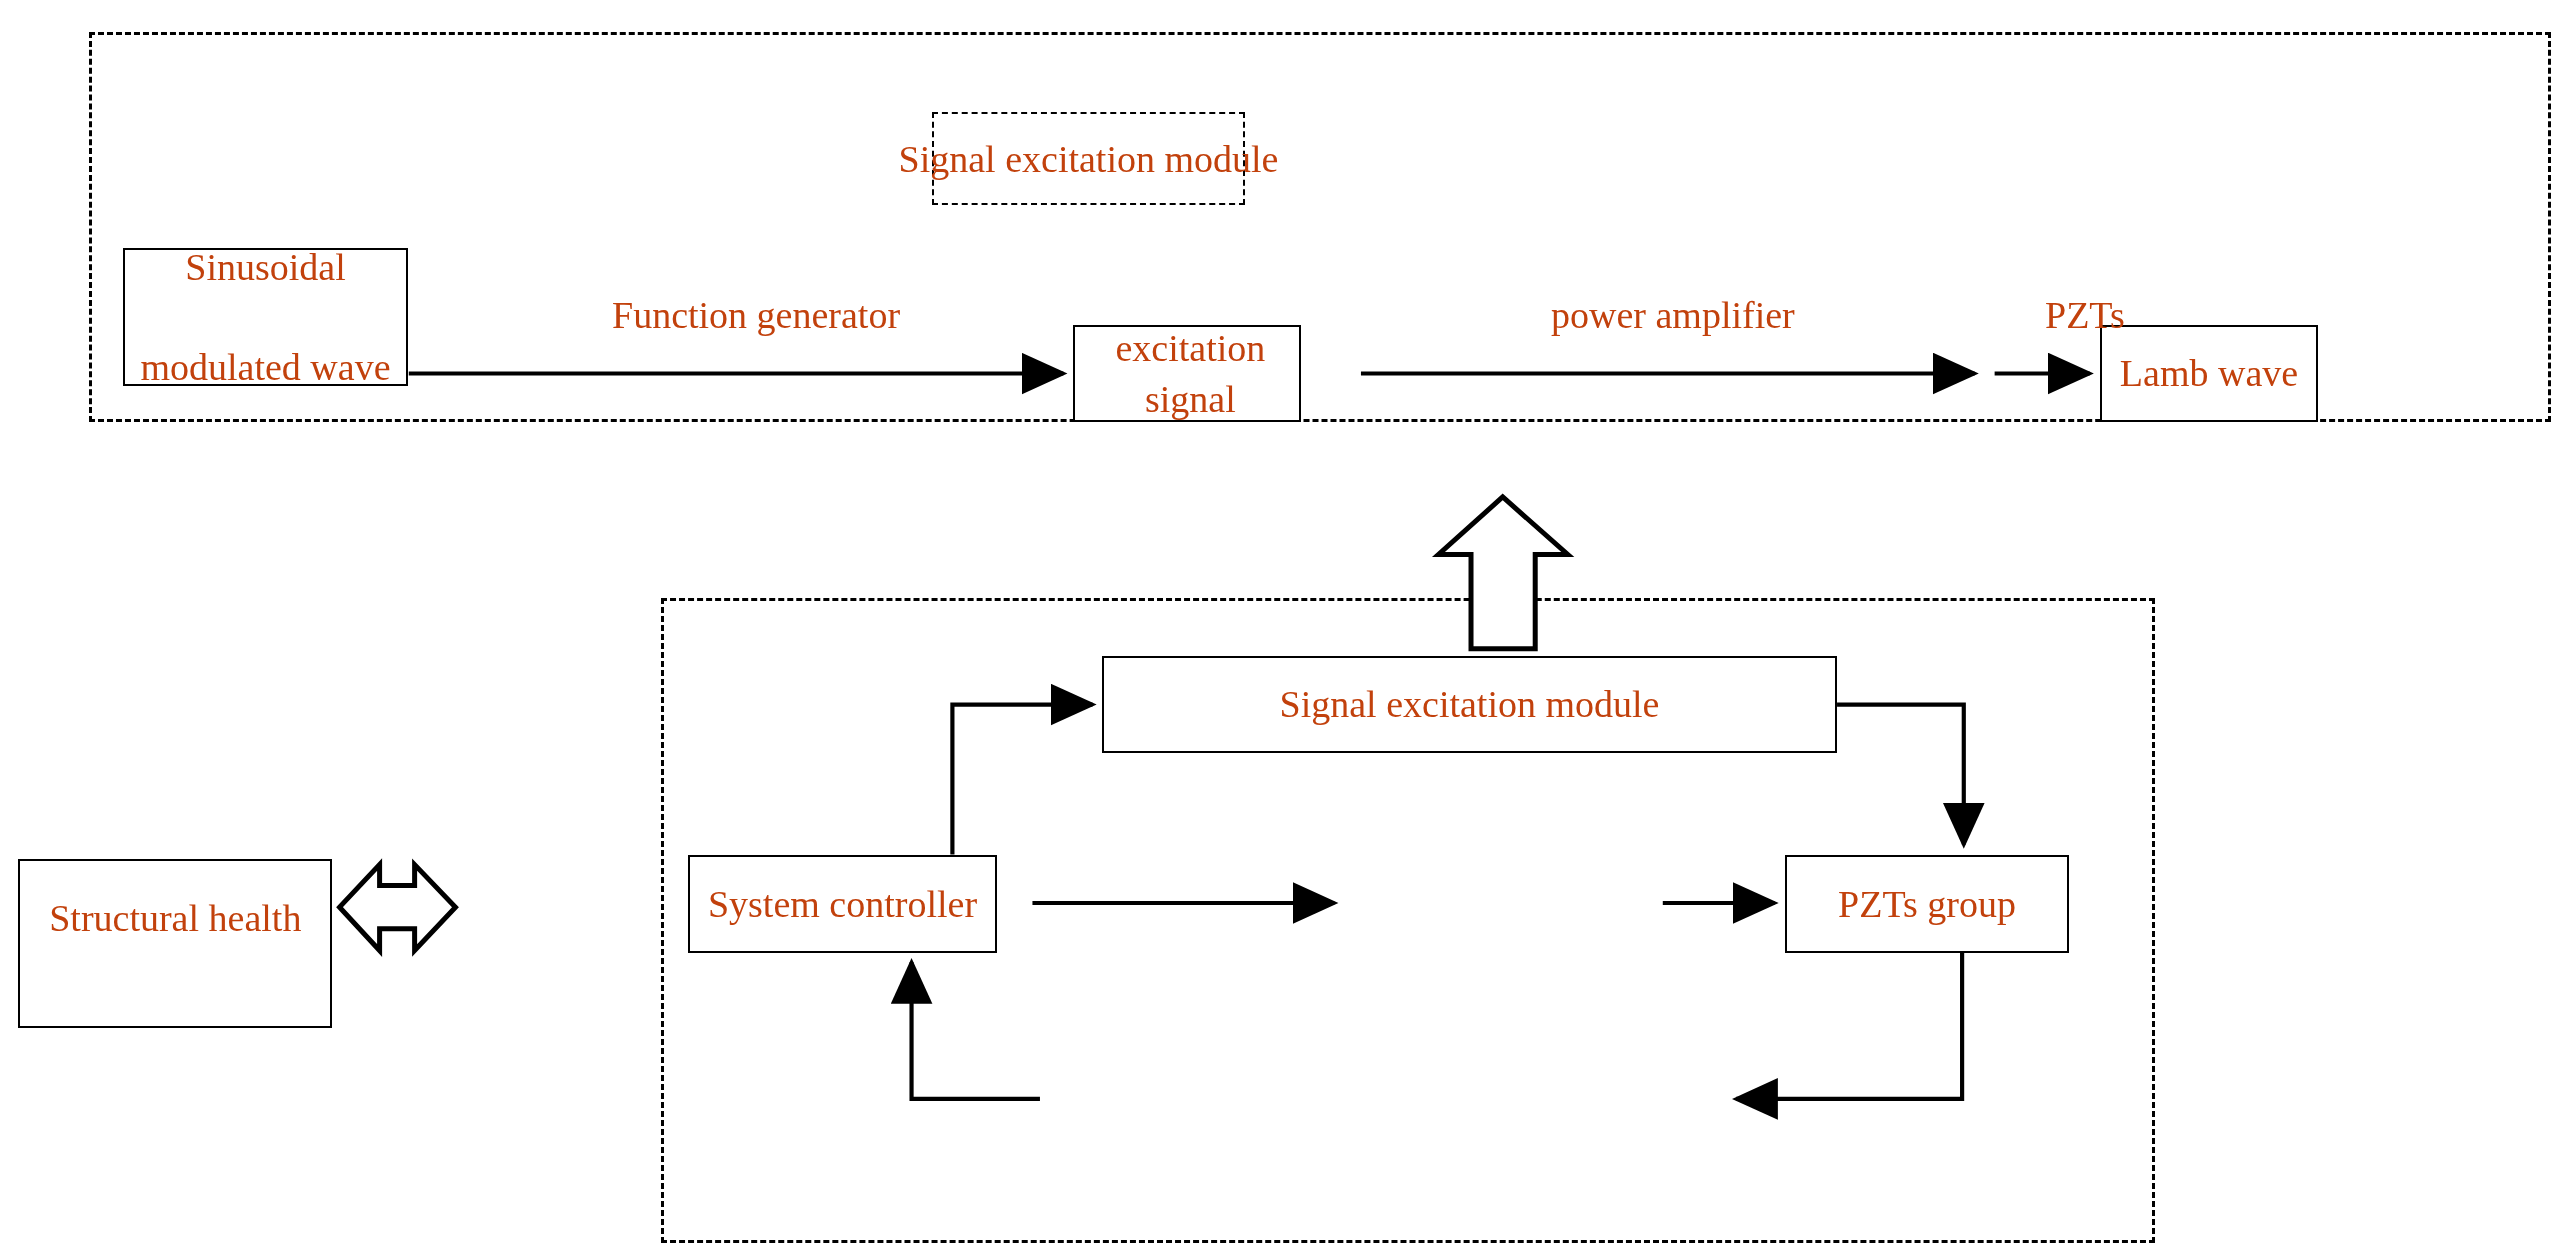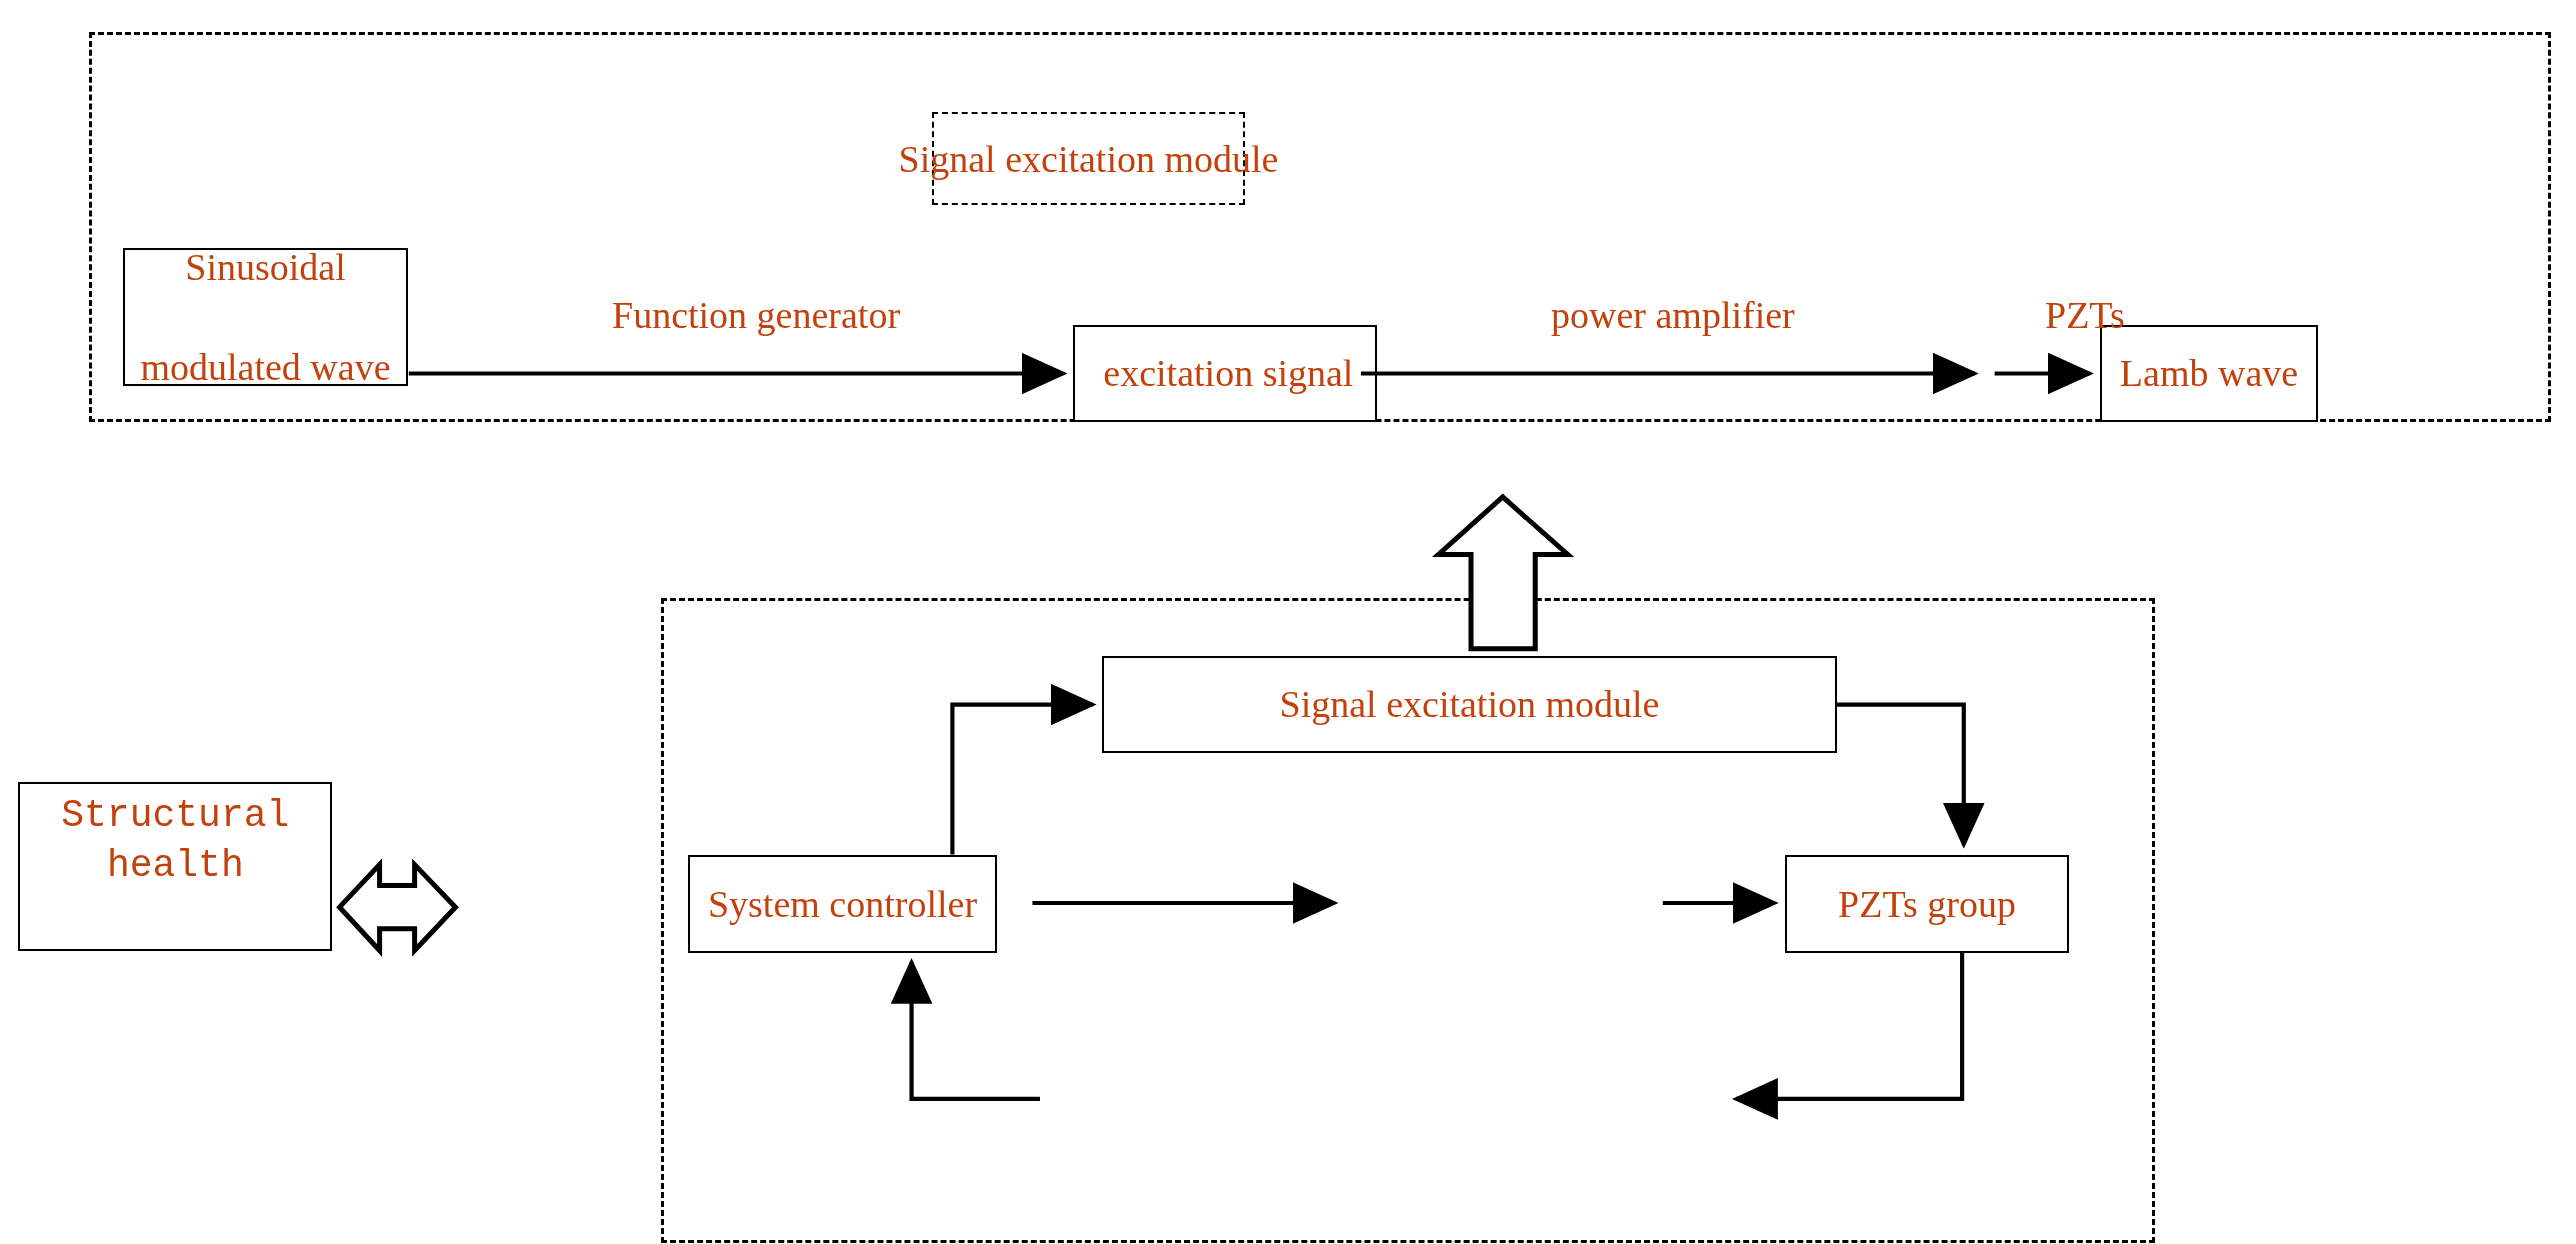--- a/index.html
+++ b/index.html
@@ -75,21 +75,21 @@
     <span>Signal excitation module</span>
   </div>
 
   <div class="node" style="left:123px; top:248px; width:285px; height:138px;">
     <span>
       <span>Sinusoidal</span><br>
       <span>modulated wave</span>
     </span>
   </div>
 
-  <div class="node" style="left:1073px; top:325px; width:304px; height:97px;padding-left:15px;">
+  <div class="node" style="left:1073px; top:325px; width:228px; height:97px;padding-left:15px;">
     <span>excitation signal</span>
   </div>
 
   <div class="node" style="left:2100px; top:325px; width:218px; height:97px;">
     <span>Lamb wave</span>
   </div>
 
   <div class="edge-label" style="left:612px; top:296px;">Function generator</div>
 
   <div class="edge-label" style="left:1551px; top:296px;">power amplifier</div>
@@ -103,21 +103,21 @@
   <div class="node" style="left:688px; top:855px; width:309px; height:98px;">
     <span>System controller</span>
   </div>
 
 
   <div class="node" style="left:1785px; top:855px; width:284px; height:98px;">
     <span>PZTs group</span>
   </div>
 
 
-  <div class="node" style="left:18.3px; top:782px; width:314px; height:169px;font-family:Liberation Mono, monospace;">
+  <div class="node" style="left:18.3px; top:859px; width:314px; height:169px;">
     <span>
       <span>Structural health</span><br>
     </span>
   </div>
 
   <svg class="layer" viewBox="0 0 3089 1492">
     <defs>
       <marker id="ah" markerWidth="12" markerHeight="12" refX="10" refY="5" orient="auto" markerUnits="strokeWidth">
         <path d="M0,0 L11,5 L0,10 z" fill="#000"></path>
       </marker>

